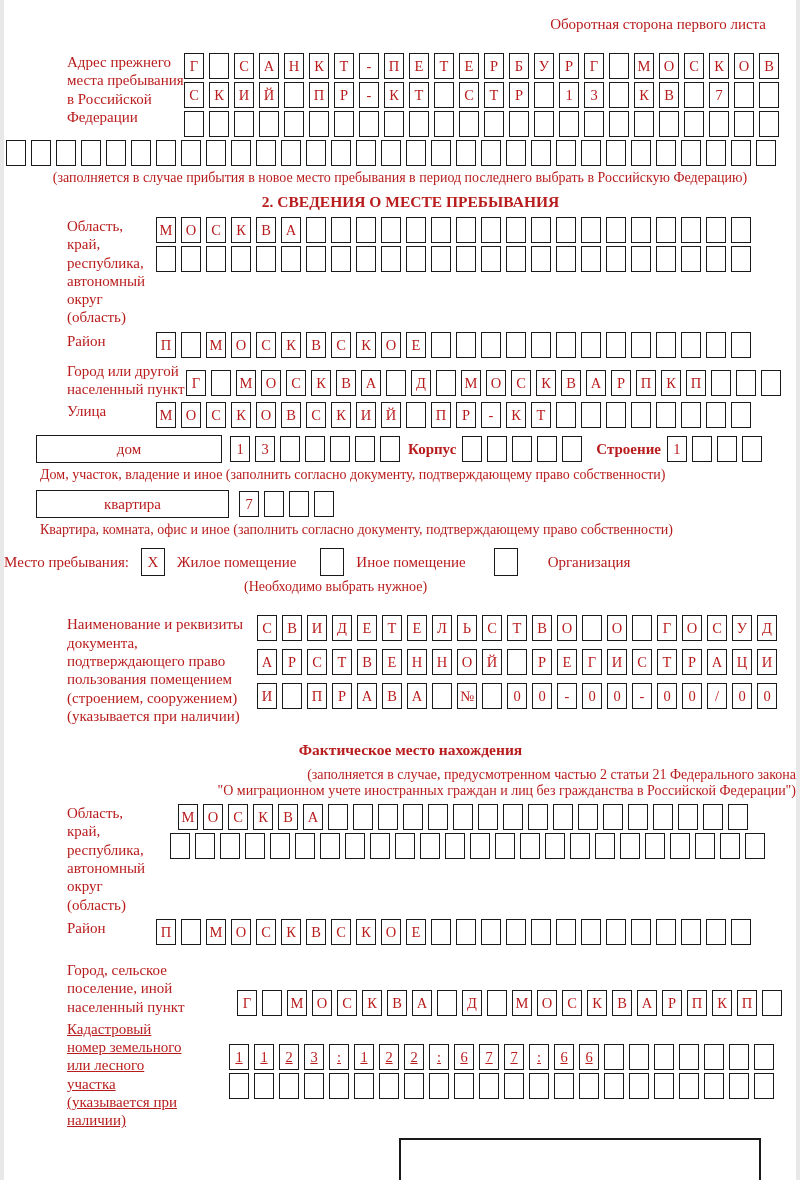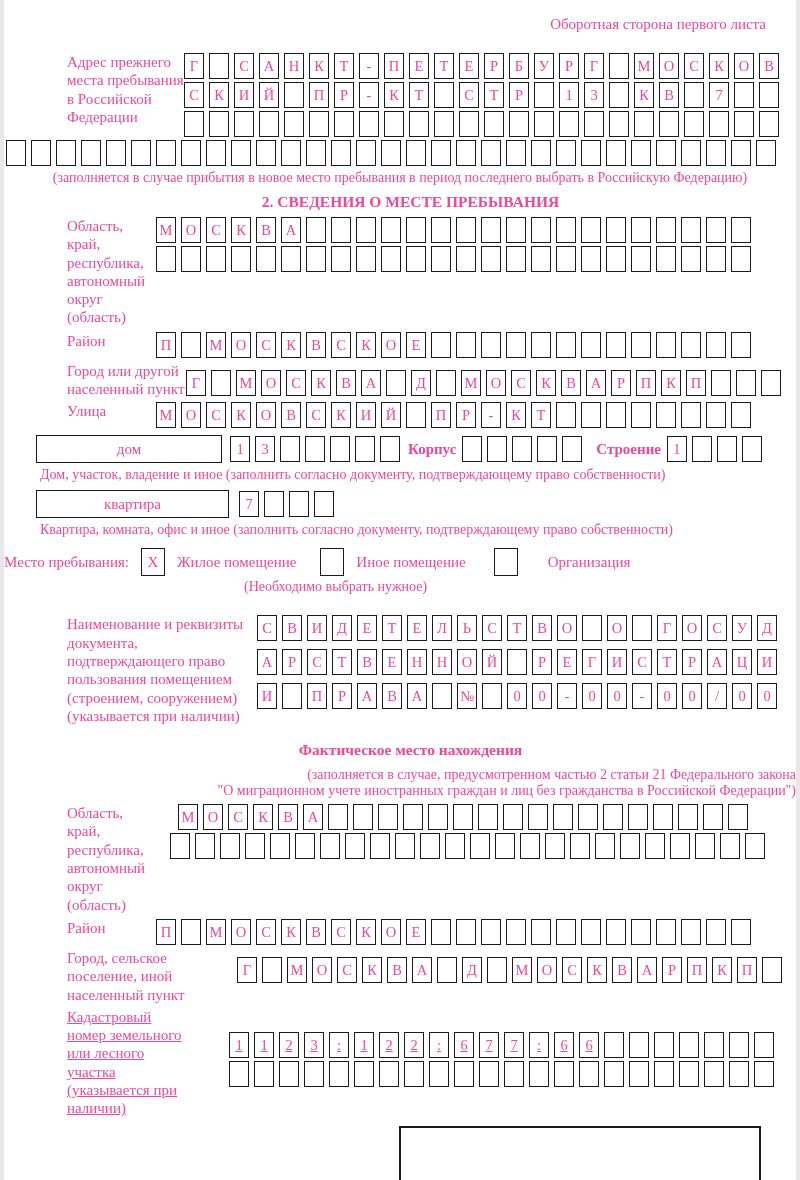--- a/index.html
+++ b/index.html
@@ -1,18 +1,18 @@
 <!DOCTYPE html>
 <html><head>
 <meta charset="utf-8">
 <style>
   html,body{margin:0;padding:0;background:#e8e8e8;}
   .page{
     position:relative;width:792px;height:1180px;margin:0 auto;background:#ffffff;
-    font-family:"Liberation Serif","DejaVu Serif",serif;color:#ec4899;overflow:hidden;
+    font-family:"Liberation Serif","DejaVu Serif",serif;color:#b91c1c;overflow:hidden;
     box-sizing:border-box;
   }
   .backside-note{padding:16px 30px 0 0;text-align:right;font-size:15px;}
   .lblcol{font-size:15px;line-height:1.22;flex:none;}
   .frow{display:flex;align-items:flex-start;margin-left:63px;}
   .rowscol{display:flex;flex-direction:column;gap:3px;}
   .cells{display:flex;gap:5px;flex:none;}
   .cell{
     box-sizing:border-box;flex:none;width:20px;height:26px;border:1.7px solid #1a1a1a;
     display:flex;align-items:center;justify-content:center;
@@ -539,21 +539,21 @@
         <div class="cell"></div>
         <div class="cell"></div>
         <div class="cell"></div>
         <div class="cell"></div>
         <div class="cell"></div>
         <div class="cell"></div>
         <div class="cell"></div>
       </div>
   </div>
 
-  <div class="frow" style="margin-top:4px;">
+  <div class="frow" style="margin-top:16px;align-items:flex-end;">
     <div class="lblcol w-gorod2">Город, сельское поселение, иной населенный пункт</div>
     <div class="cells pt8">
         <div class="cell">Г</div>
         <div class="cell"></div>
         <div class="cell">М</div>
         <div class="cell">О</div>
         <div class="cell">С</div>
         <div class="cell">К</div>
         <div class="cell">В</div>
         <div class="cell">А</div>

